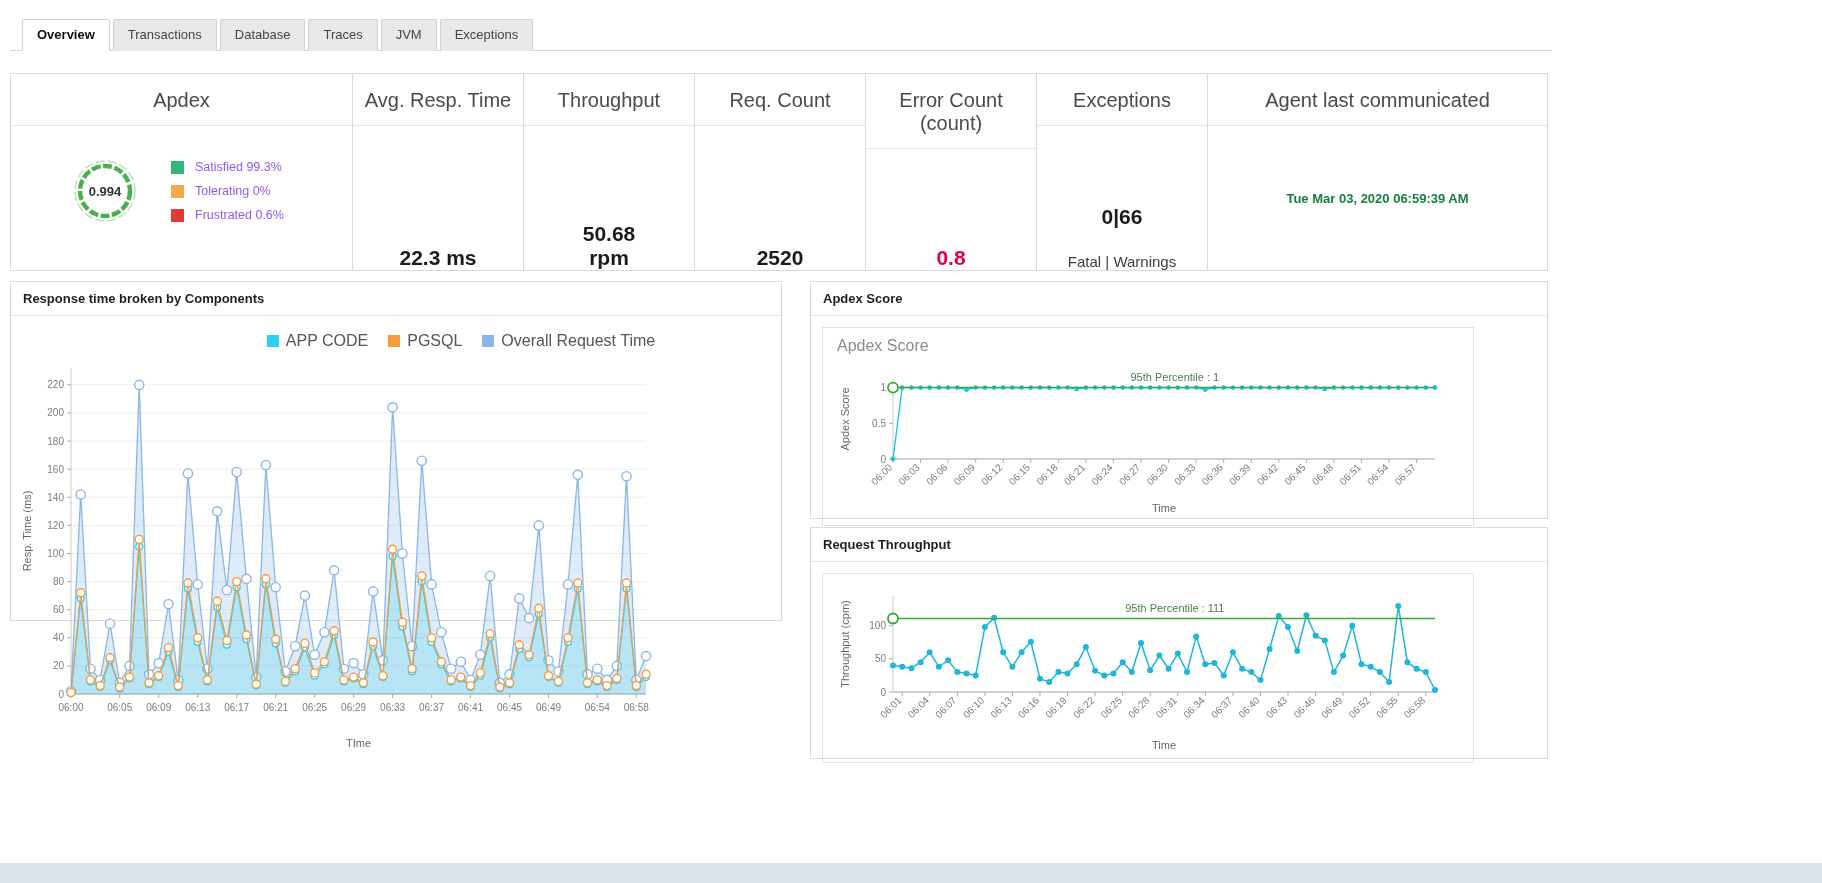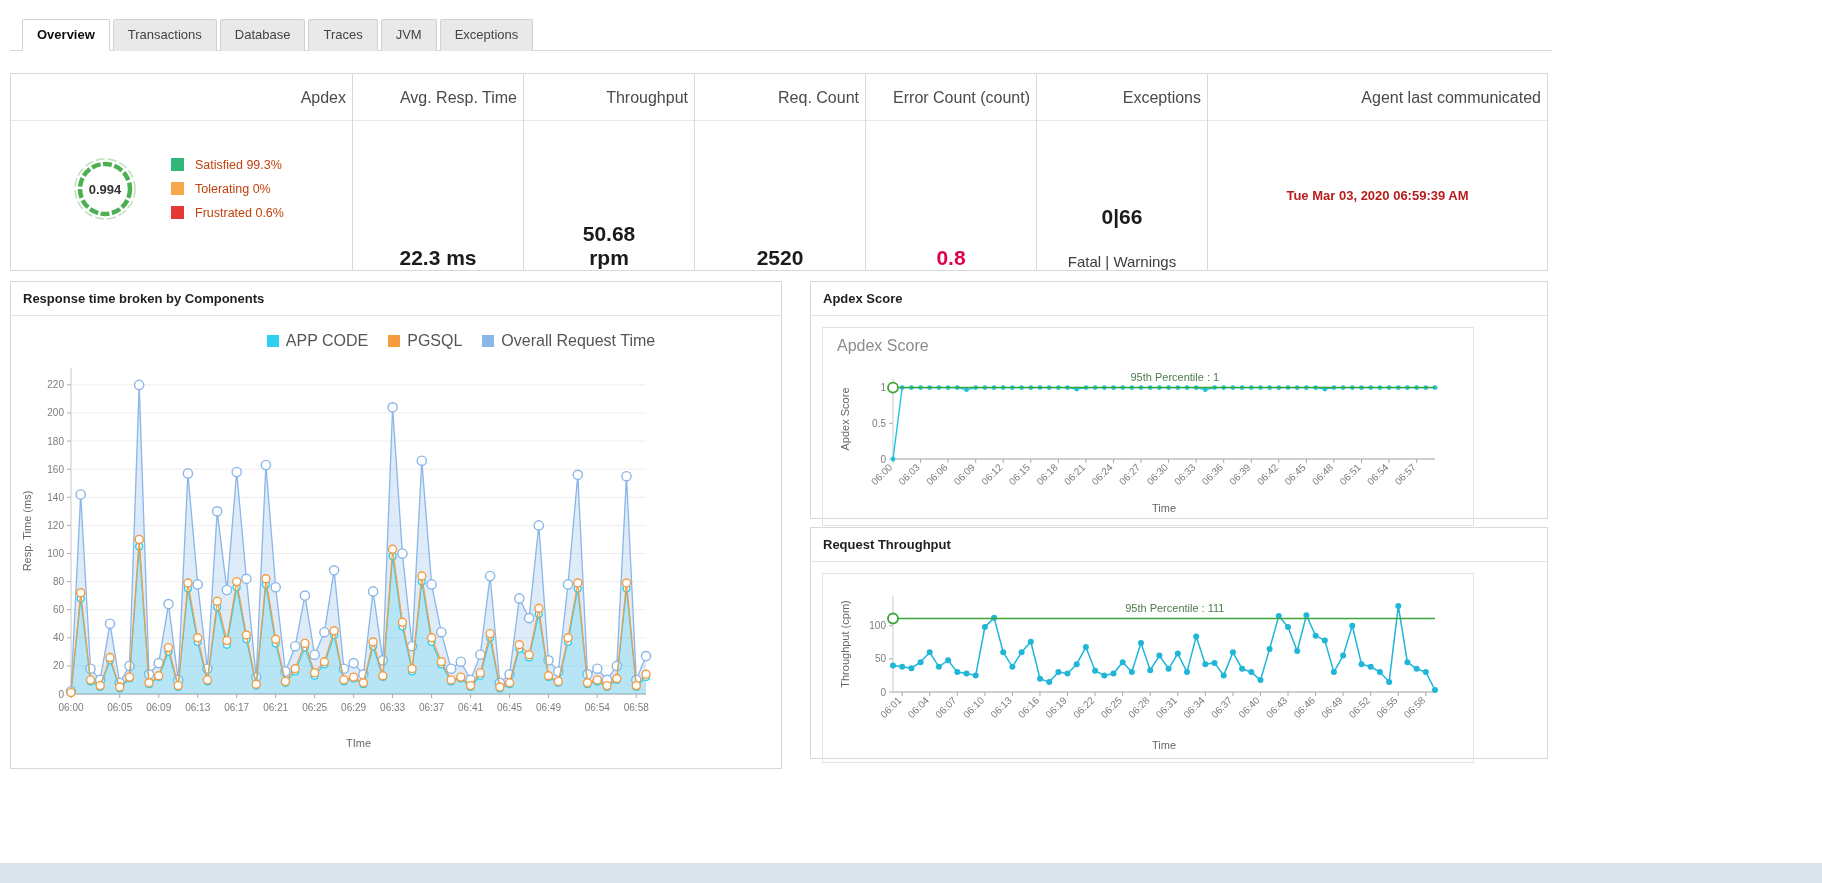--- a/index.html
+++ b/index.html
@@ -19,38 +19,38 @@
   }
   .tab.active { background:#fff; font-weight:bold; color:#101010; border-bottom:1px solid #fff; }
 
   
   .stats-row { display:flex; border:1px solid #d9d9d9; margin:22px 4px 10px 0; height:198px; background:#fff; }
   .stat-card { border-right:1px solid #d9d9d9; display:flex; flex-direction:column; }
   .stat-card:last-child { border-right:none; }
   .w-apdex { flex:0 0 342px; }
   .w-mid { flex:0 0 171px; }
   .w-agent { flex:1; }
-  .stat-title { text-align:right; font-size:16px; color:#4a4a4a; padding:15px 6px 13px; border-bottom:1px solid #e7e7e7; }
+  .stat-title { text-align:center; font-size:20px; color:#4a4a4a; padding:15px 6px 13px; border-bottom:1px solid #e7e7e7; }
   .stat-body { flex:1; display:flex; justify-content:center; align-items:flex-end; padding-top:30px; }
   .stat-body.center-v { align-items:center; padding-top:0; }
   .stat-value { font-size:21px; font-weight:bold; color:#1b1b1b; text-align:center; line-height:1.15; }
   .stat-caption { font-size:15px; color:#3d3d3d; text-align:center; }
   .col-gap { display:flex; flex-direction:column; align-items:center; gap:24px; }
-  .agent-value { font-size:13px; font-weight:bold; color:#b91c1c; text-align:center; }
+  .agent-value { font-size:13px; font-weight:bold; color:#15803d; text-align:center; }
 
   .apdex-body { display:flex; align-items:center; justify-content:flex-start; padding:0 0 14px 58px; flex:1; }
   .legend-col { display:flex; flex-direction:column; gap:10px; margin-left:30px; }
-  .legend-col .legend-item { display:flex; align-items:center; font-size:12.5px; color:#c2410c; }
+  .legend-col .legend-item { display:flex; align-items:center; font-size:12.5px; color:#8b5cf6; }
   .legend-col .legend-swatch { width:13px; height:13px; margin-right:11px; flex:0 0 13px; }
   .gauge-value { font-size:13px; fill:#333; font-weight:bold; }
 
   
   .panels { display:flex; gap:8px; margin-right:4px; }
   .panel { border:1px solid #d9d9d9; background:#fff; }
-  .panel-left { width:772px; height:488px; }
+  .panel-left { width:772px; height:340px; }
   .right-col { flex:1; display:flex; flex-direction:column; gap:8px;margin-left:20px; }
   .panel-apdex { height:238px; }
   .panel-thr { height:232px; }
   .panel-header { font-size:13px; font-weight:bold; color:#1f1f1f; padding:9px 12px; border-bottom:1px solid #e4e4e4; }
 
   .chart-legend { display:flex; gap:20px; justify-content:center; padding:16px 0 4px 130px; }
   .chart-legend .legend-item { display:flex; align-items:center; font-size:16px; color:#555; }
   .chart-legend .legend-swatch { width:12px; height:12px; margin-right:7px; flex:0 0 12px; }
 
   .chart-frame { border:1px solid #e2e2e2; margin:11px; width:652px; padding:2px 6px 4px; }

